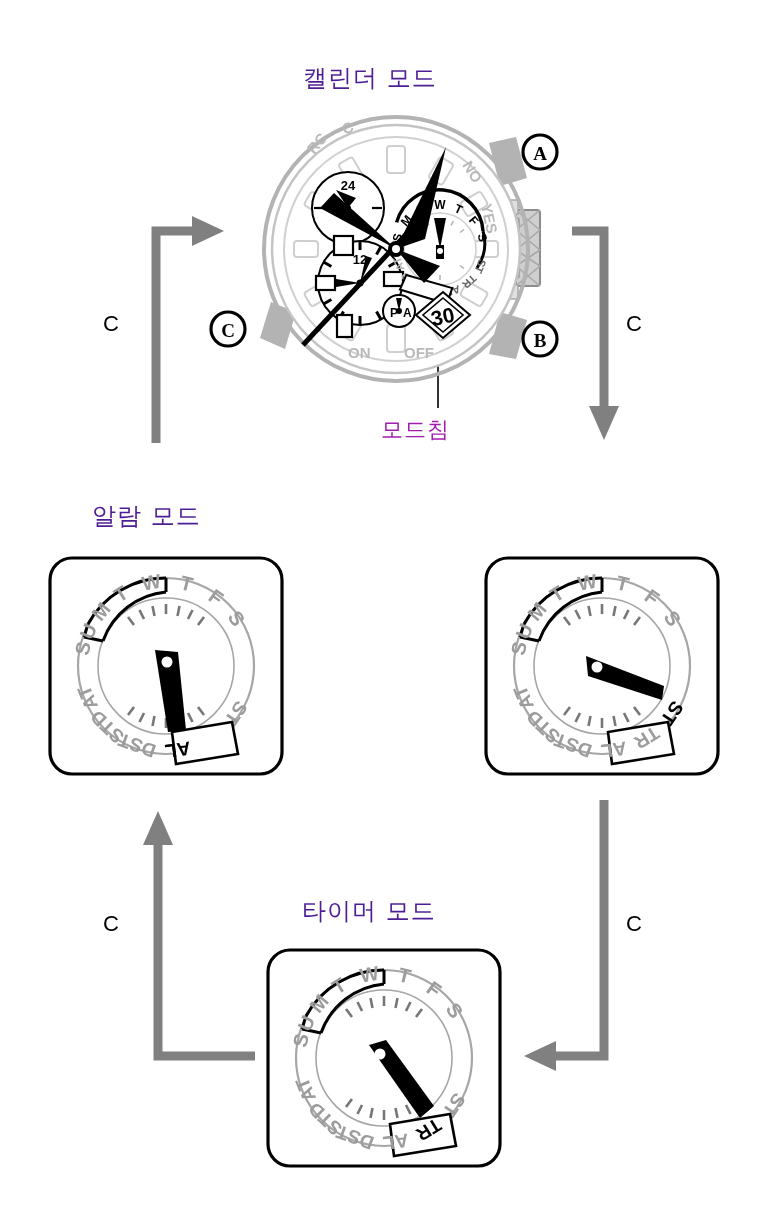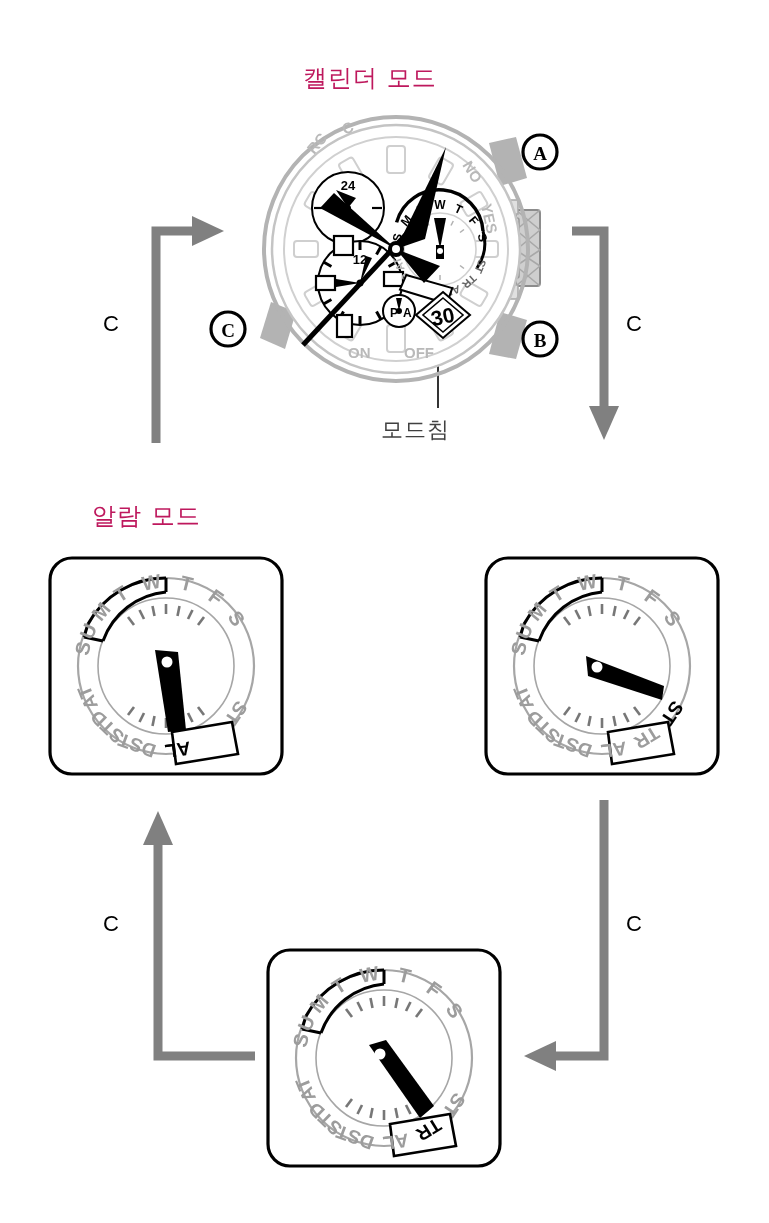--- a/index.html
+++ b/index.html
@@ -16,37 +16,37 @@
   }
   .stage {
     position: absolute;
     left: 0; top: 0;
     width: 769px;
     height: 1223px;
   }
   .title {
     position: absolute;
     font-size: 24px;
-    color: #be185d;
+    color: #4c1d95;
     font-family: "DejaVu Sans", sans-serif;
     font-weight: 500;
     white-space: nowrap;
     letter-spacing: 1px;
   }
   .arrow-label {
     position: absolute;
     font-size: 22px;
     color: #000;
     font-family: "Liberation Sans", sans-serif;
     white-space: nowrap;
   }
   .callout-label {
     position: absolute;
     font-size: 22px;
-    color: #404040;
+    color: #a21caf;
     font-family: "DejaVu Sans", sans-serif;
     white-space: nowrap;
     letter-spacing: 1px;
   }
   svg { display:block; overflow: visible; }
   .svg-layer {
     position: absolute;
     left: 0; top: 0;
     width: 769px;
     height: 1223px;
@@ -57,20 +57,21 @@
 </head>
 <body>
 
 <div class="stage">
 
   <div class="title" style="left:303px; top:62px;">캘린더 모드</div>
 
   <div class="title" style="left:92px; top:500px;text-align:center;">알람 모드</div>
 
 
+  <div class="title" style="left:302px; top:895px;">타이머 모드</div>
 
   <div class="callout-label" style="left:381px; top:415px;">모드침</div>
 
   <div class="arrow-label" style="left:103px; top:311px;">C</div>
   <div class="arrow-label" style="left:626px; top:311px;">C</div>
   <div class="arrow-label" style="left:103px; top:911px;">C</div>
   <div class="arrow-label" style="left:626px; top:911px;">C</div>
 
   <svg class="svg-layer" viewBox="0 0 769 1223" width="769" height="1223">
 

